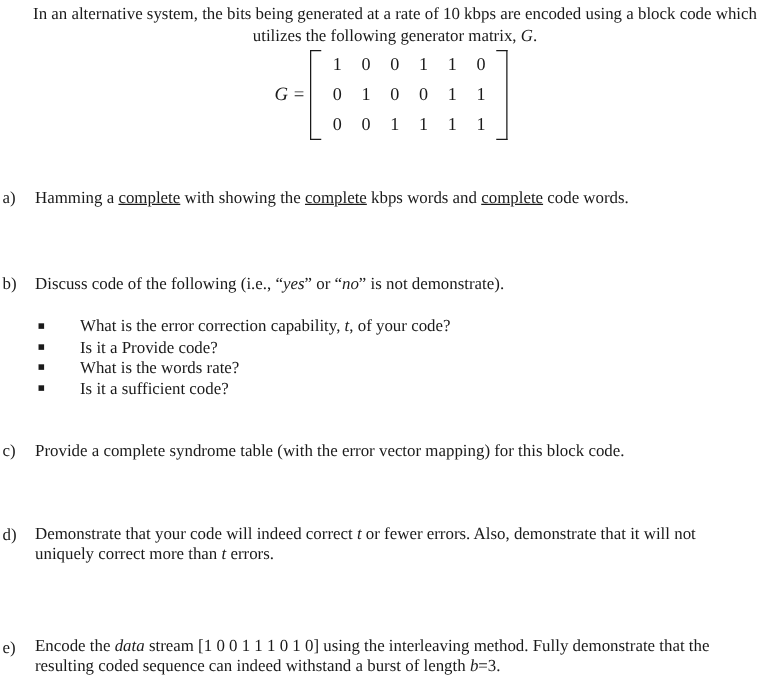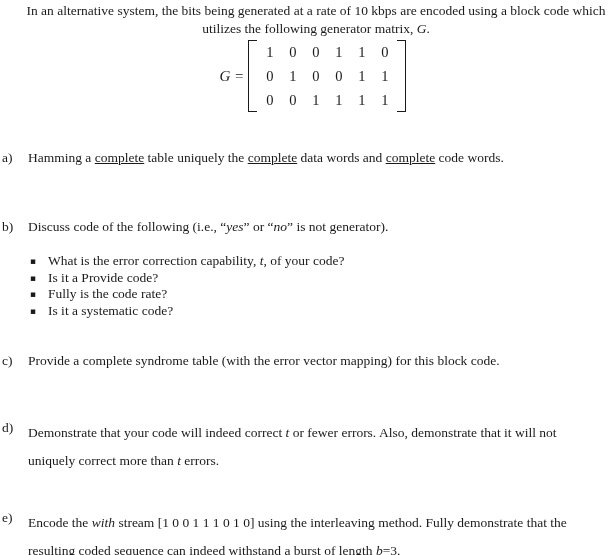--- a/index.html
+++ b/index.html
@@ -97,21 +97,21 @@
   .qlabel {
     width: 26px;
     flex: 0 0 26px;
     line-height: 17.5px;
   }
   .qtext {
     flex: 1 1 auto;
     line-height: 17.5px;
   }
   .qtext.spaced {
-    line-height: 28px;
+    line-height: 16px;
     font-family: Liberation Serif, serif;
   }
 
   
   .bullets {
     position: absolute;
     left: 0;
     width: 608px;
   }
   .bullet-row {
@@ -122,20 +122,21 @@
   }
   .bullet-mark {
     flex: 0 0 18px;
     font-size: 9px;
     line-height: 16.5px;
     color: #1a1a1a;
     font-family: "DejaVu Sans", sans-serif;
   }
   .bullet-text {
     flex: 1 1 auto;
+    margin-left: 16px;
   }
 
   i.it { font-style: italic; }
   b.bd { font-weight: normal; }
   u.ul { text-decoration: underline; text-align: center; }
 </style>
 </head>
 <body>
 
 <div class="page">
@@ -178,51 +179,51 @@
             </tr>
           </tbody>
       </table>
       <span class="bracket right"></span>
     </div>
   </div>
 
   <div id="items-host">
       <div class="qitem" style="top: 149px;">
         <div class="qlabel">a)</div>
-        <div class="qtext"><span>Hamming a </span><u class="ul">complete</u><span> table uniquely the </span><u class="ul">complete</u><span> data words and </span><u class="ul">complete</u><span> code words.</span></div>
+        <div class="qtext"><span>Hamming a </span><u class="ul">complete</u><span> with showing the </span><u class="ul">complete</u><span> kbps words and </span><u class="ul">complete</u><span> code words.</span></div>
       </div>
       <div class="qitem" style="top: 218px;">
         <div class="qlabel">b)</div>
-        <div class="qtext"><b class="bd">Discuss</b><span> code of the following (i.e., “</span><i class="it">yes</i><span>” or “</span><i class="it">no</i><span>” is not generator).</span></div>
+        <div class="qtext"><b class="bd">Discuss</b><span> code of the following (i.e., “</span><i class="it">yes</i><span>” or “</span><i class="it">no</i><span>” is not demonstrate).</span></div>
       </div>
       <div class="qitem" style="top: 352px;">
         <div class="qlabel">c)</div>
         <div class="qtext"><span>Provide a complete syndrome table (with the error vector mapping) for this block code.</span></div>
       </div>
       <div class="qitem" style="top: 419px;">
         <div class="qlabel">d)</div>
         <div class="qtext spaced"><span>Demonstrate that your code will indeed correct </span><i class="it">t</i><span> or fewer errors.  Also, demonstrate that it will not uniquely correct more than </span><i class="it">t</i><span> errors.</span></div>
       </div>
       <div class="qitem" style="top: 509px;">
         <div class="qlabel">e)</div>
-        <div class="qtext spaced"><span>Encode the </span><i class="it">with</i><span> stream [1 0 0 1 1 1 0 1 0] using the interleaving method.  Fully demonstrate that the resulting coded sequence can indeed withstand a burst of length </span><i class="it">b</i><span>=3.</span></div>
+        <div class="qtext spaced"><span>Encode the </span><i class="it">data</i><span> stream [1 0 0 1 1 1 0 1 0] using the interleaving method.  Fully demonstrate that the resulting coded sequence can indeed withstand a burst of length </span><i class="it">b</i><span>=3.</span></div>
       </div>
       <div class="bullets" style="top: 253px; position: absolute;">
         <div class="bullet-row">
           <span class="bullet-mark">▪</span>
           <span class="bullet-text"><span>What is the error correction capability, </span><i class="it">t</i><span>, of your code?</span></span>
         </div>
         <div class="bullet-row">
           <span class="bullet-mark">▪</span>
           <span class="bullet-text"><span>Is it a Provide code?</span></span>
         </div>
         <div class="bullet-row">
           <span class="bullet-mark">▪</span>
-          <span class="bullet-text"><span>Fully is the code rate?</span></span>
-        </div>
-        <div class="bullet-row">
-          <span class="bullet-mark">▪</span>
-          <span class="bullet-text"><span>Is it a systematic code?</span></span>
+          <span class="bullet-text"><span>What is the words rate?</span></span>
+        </div>
+        <div class="bullet-row">
+          <span class="bullet-mark">▪</span>
+          <span class="bullet-text"><span>Is it a sufficient code?</span></span>
         </div>
       </div>
     </div>
 
 </div>
 
 </body></html>

